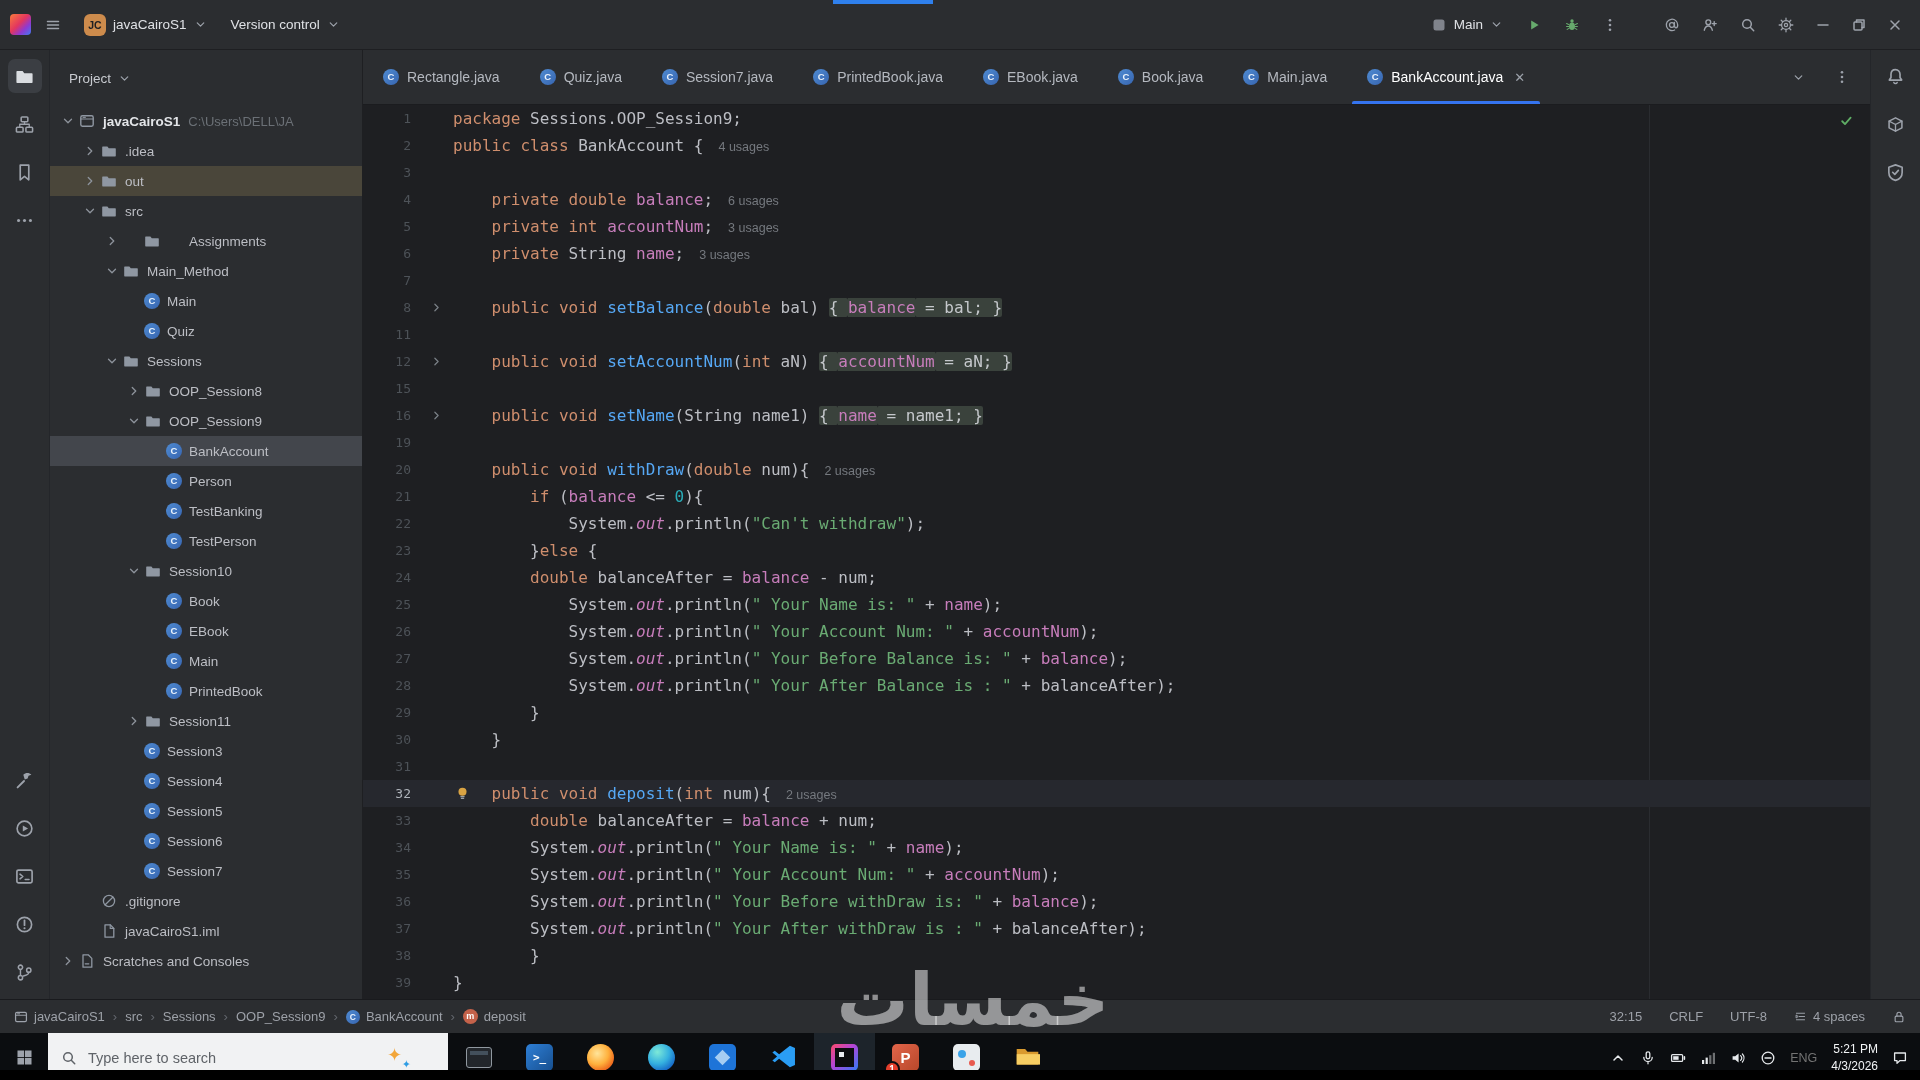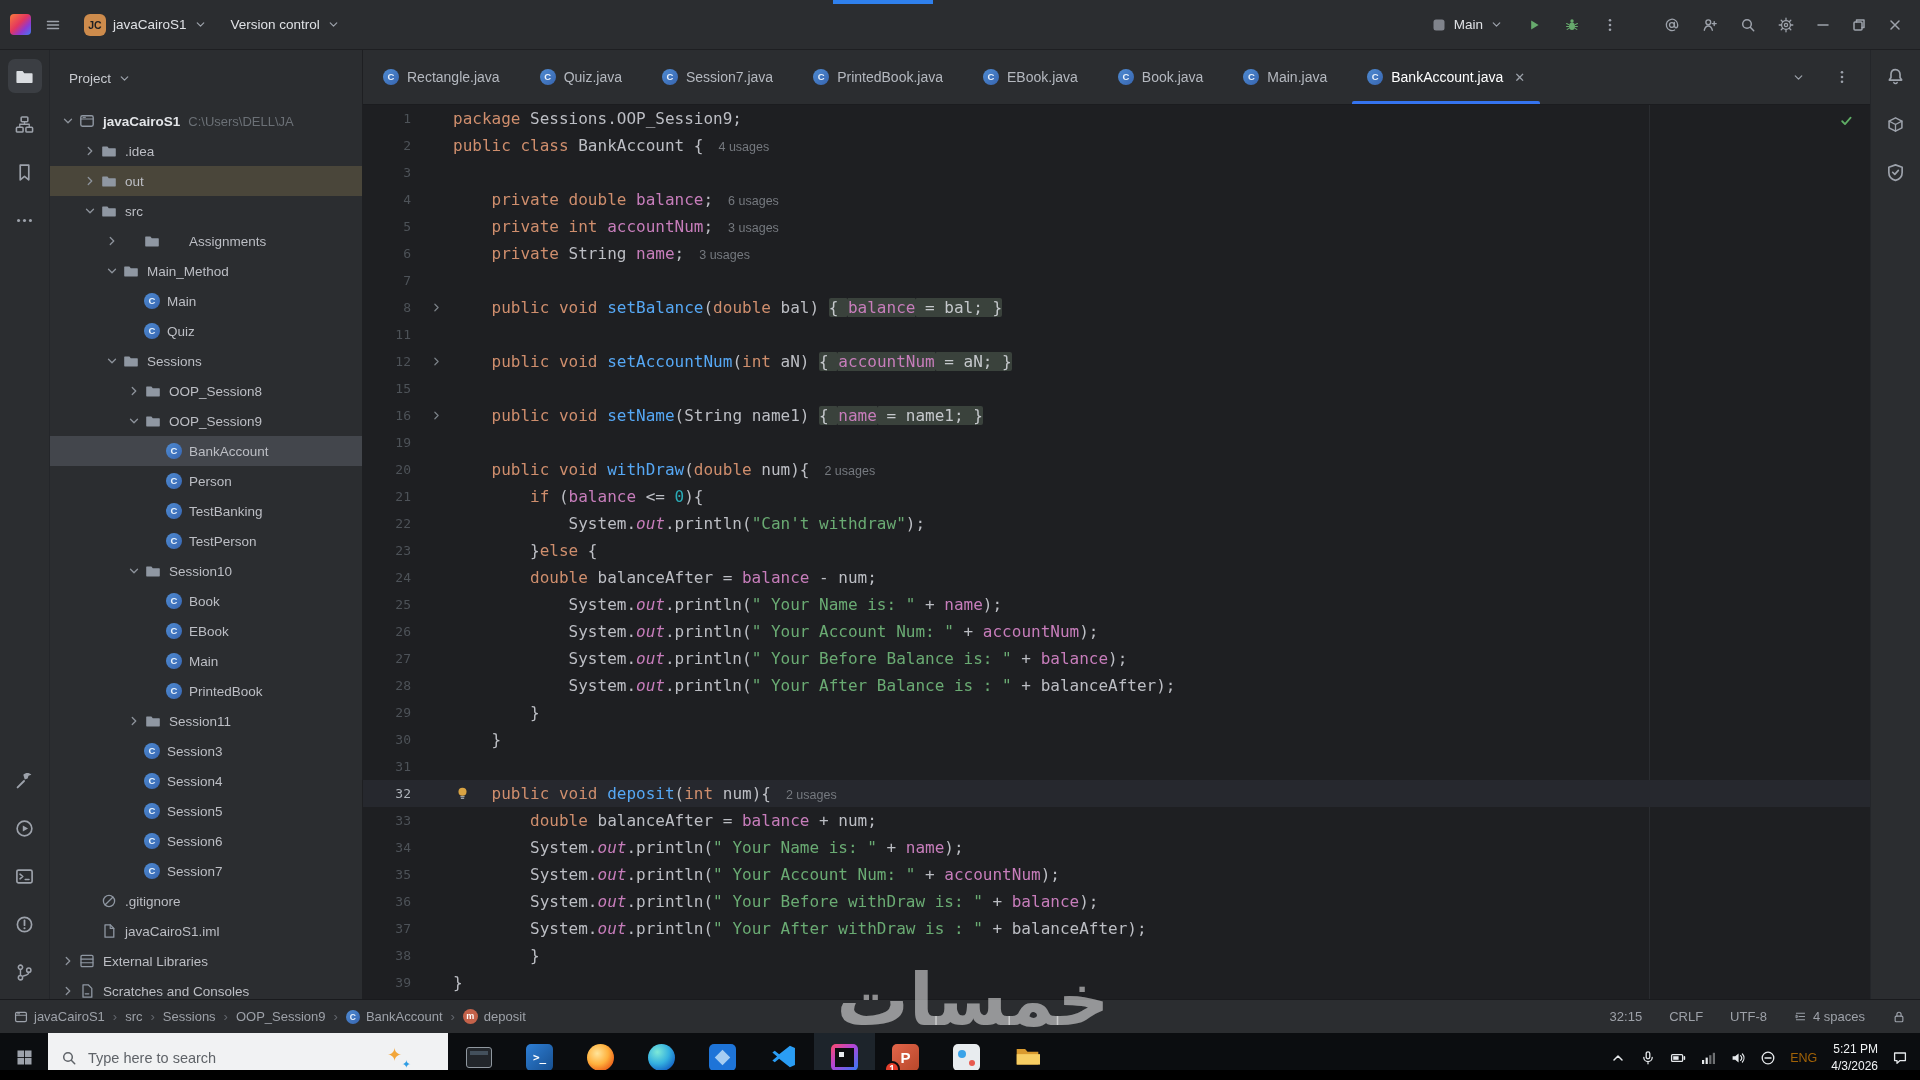--- a/index.html
+++ b/index.html
@@ -106,21 +106,21 @@
   .ijx::after{content:"";position:absolute;inset:4px;background:#0c0d0f;}
   .ijx::before{content:"";position:absolute;left:8px;top:8px;width:5px;height:5px;background:#e9ecef;z-index:2;}
   .ppx{width:27px;height:27px;border-radius:5px;background:linear-gradient(135deg,#e2654a,#b7472a);color:#fff;font:700 15px/27px "Liberation Sans",sans-serif;text-align:center;}
   .ptx{width:27px;height:27px;border-radius:5px;background:#e8ecef;position:relative;}
   .ptx::after{content:"";position:absolute;left:5px;top:6px;width:8px;height:8px;border-radius:50%;background:#3aa3e8;}
   .ptx::before{content:"";position:absolute;right:5px;bottom:5px;width:6px;height:6px;border-radius:50%;background:#e85a4f;}
   .vcx svg,.fex svg{width:27px;height:27px;}
   .tray{margin-left:auto;display:flex;align-items:center;gap:14px;padding-right:12px;color:#e6e9ec;}
   .tray .ic{color:#e6e9ec;}
   .tray .ic svg{width:16px;height:16px;}
-  .lang{font-size:12.5px;color:#a16207;}
+  .lang{font-size:12.5px;color:#737373;}
   .clockbox{display:flex;flex-direction:column;align-items:flex-end;justify-content:center;font-size:12px;line-height:1.4;color:#f2f4f6;}
   
   .watermark{position:absolute;left:828px;top:958px;width:290px;text-align:center;font-size:72px;font-weight:700;
              color:rgba(255,255,255,0.5);font-family:"DejaVu Sans",sans-serif;direction:rtl;z-index:60;pointer-events:none;}
   .topline{position:absolute;left:833px;top:0;width:100px;height:4px;background:#2f80ed;z-index:70;}
 </style>
 </head>
 <body>
 
 <div class="screen">
@@ -561,34 +561,20 @@
           </div>
           <div class="trow" style="padding-left: 30px;">
             <span class="tchev"></span>
             <span class="ic">
               <svg viewBox="0 0 16 16" width="16" height="16" fill="none" stroke="currentColor" stroke-width="1.5" stroke-linecap="round" stroke-linejoin="round">
                 <path d="M4 1.8h5.2l3.6 3.6v8.8H4z" stroke-width="1.3"></path>
                 <path d="M9.2 1.8v3.6h3.6" stroke-width="1.1"></path>
               </svg>
             </span>
             <span class="tlb">javaCairoS1.iml</span>
-          </div>
-          <div class="trow" style="padding-left: 8px;">
-            <span class="tchev">
-              <svg viewBox="0 0 16 16" width="16" height="16" fill="none" stroke="currentColor" stroke-width="1.5" stroke-linecap="round" stroke-linejoin="round">
-                <path d="M6 4l4 4-4 4"></path>
-              </svg>
-            </span>
-            <span class="ic">
-              <svg viewBox="0 0 16 16" width="16" height="16" fill="none" stroke="currentColor" stroke-width="1.5" stroke-linecap="round" stroke-linejoin="round">
-                <rect x="2" y="2.4" width="12" height="11.2" rx="1.2" stroke-width="1.3"></rect>
-                <path d="M2 6.1h12M2 9.8h12" stroke-width="1.1"></path>
-              </svg>
-            </span>
-            <span class="tlb">External Libraries</span>
           </div>
           <div class="trow" style="padding-left: 8px;">
             <span class="tchev">
               <svg viewBox="0 0 16 16" width="16" height="16" fill="none" stroke="currentColor" stroke-width="1.5" stroke-linecap="round" stroke-linejoin="round">
                 <path d="M6 4l4 4-4 4"></path>
               </svg>
             </span>
             <span class="ic">
               <svg viewBox="0 0 16 16" width="16" height="16" fill="none" stroke="currentColor" stroke-width="1.5" stroke-linecap="round" stroke-linejoin="round">
                 <path d="M4 1.8h5.2l3.6 3.6v8.8H4z" stroke-width="1.3"></path>

